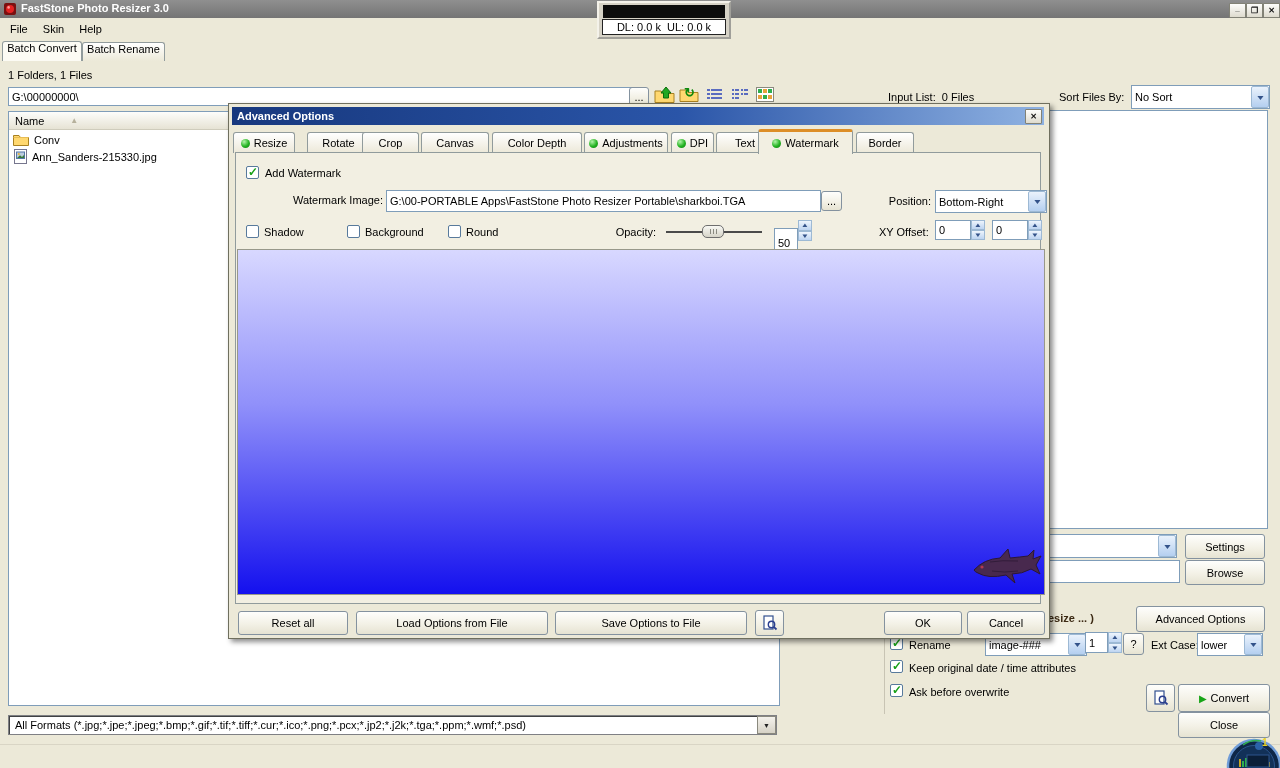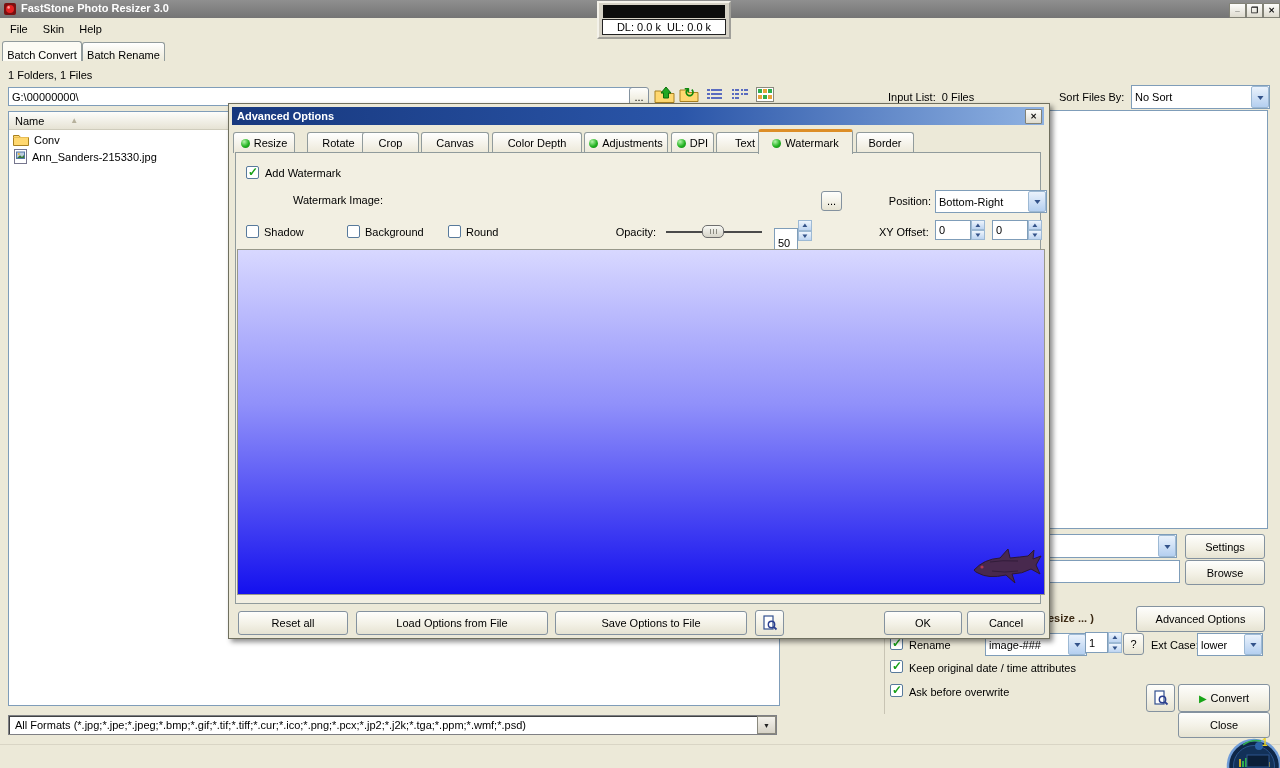--- a/index.html
+++ b/index.html
@@ -14,21 +14,21 @@
   .titlebar{left:0;top:0;width:1280px;height:18px;background:linear-gradient(#8f8f8f,#747474);
             color:#fff;font-weight:bold;display:flex;align-items:center}
   .wbtn{width:15px;height:13px;background:linear-gradient(#fdfdfb,#dedbce);border:1px solid #828276;
         border-radius:1px;display:flex;align-items:center;justify-content:center;
         font-size:8px;font-weight:bold;color:#111;line-height:1}
 
   .menubar-item{display:inline-block;padding:2px 6px}
 
   
   .wtab{background:linear-gradient(#ffffff,#ece9d8);border:1px solid #919b9c;border-bottom:none;
-        border-radius:3px 3px 0 0;display:flex;align-items:flex-end;justify-content:center}
+        border-radius:3px 3px 0 0;display:flex;align-items:flex-start;justify-content:center}
   .wtab.active{background:#fcfbf4}
 
   .input{background:#fff;border:1px solid #7f9db9;display:flex;align-items:center;
          padding-left:3px;white-space:nowrap;overflow:hidden}
   .btn{background:linear-gradient(#fefefc,#f3f1e6 55%,#e6e3d2);border:1px solid #84929f;
        border-radius:3px;display:flex;align-items:center;justify-content:center;gap:4px}
   .combo{background:#fff;border:1px solid #7f9db9;display:flex;align-items:center}
   .combo .val{flex:1;padding-left:3px;white-space:nowrap;overflow:hidden}
   .chev{width:16px;align-self:stretch;background:linear-gradient(#eaf2fc,#b4cff0);
         border:1px solid #9db9d4;border-radius:2px;display:flex;align-items:center;justify-content:center}
@@ -340,20 +340,23 @@
       </div>
 
     <div class="dpage"></div>
 
     <div class="abs cb" style="left:17px;top:62px">
         <span class="ck">✓</span>
       </div>
     <span class="abs" style="left:36px;top:63px">Add Watermark</span>
 
     <span class="abs r" style="left:20px;top:90px;width:134px">Watermark Image:</span>
+    <div class="abs input" style="left:157px;top:86px;width:430px;height:20px">
+      <span>G:\00-PORTABLE Apps\FastStone Photo Resizer Portable\sharkboi.TGA</span>
+    </div>
     <div class="abs btn" style="left:592px;top:87px;width:19px;height:18px">
       <span>...</span>
     </div>
     <span class="abs r" style="left:630px;top:91px;width:72px">Position:</span>
     <div class="abs combo" style="left:706px;top:86px;width:110px;height:21px">
       <span class="val">Bottom-Right</span>
       <span class="chev">
           <i>▼</i>
         </span>
     </div>

